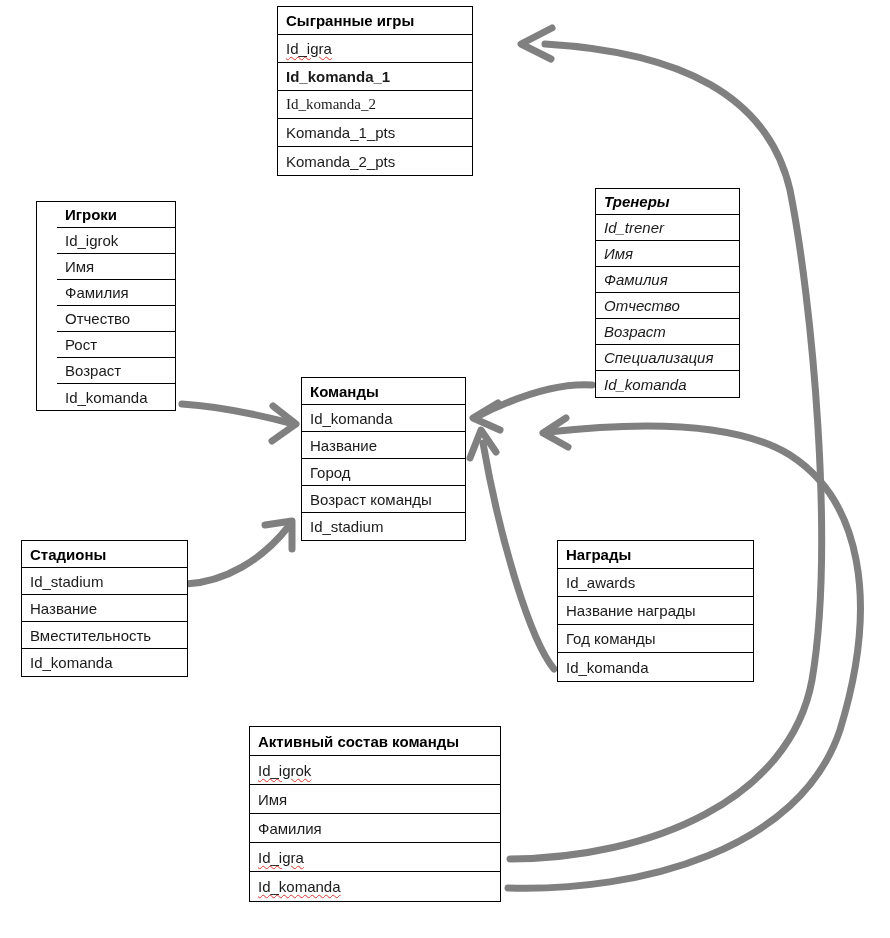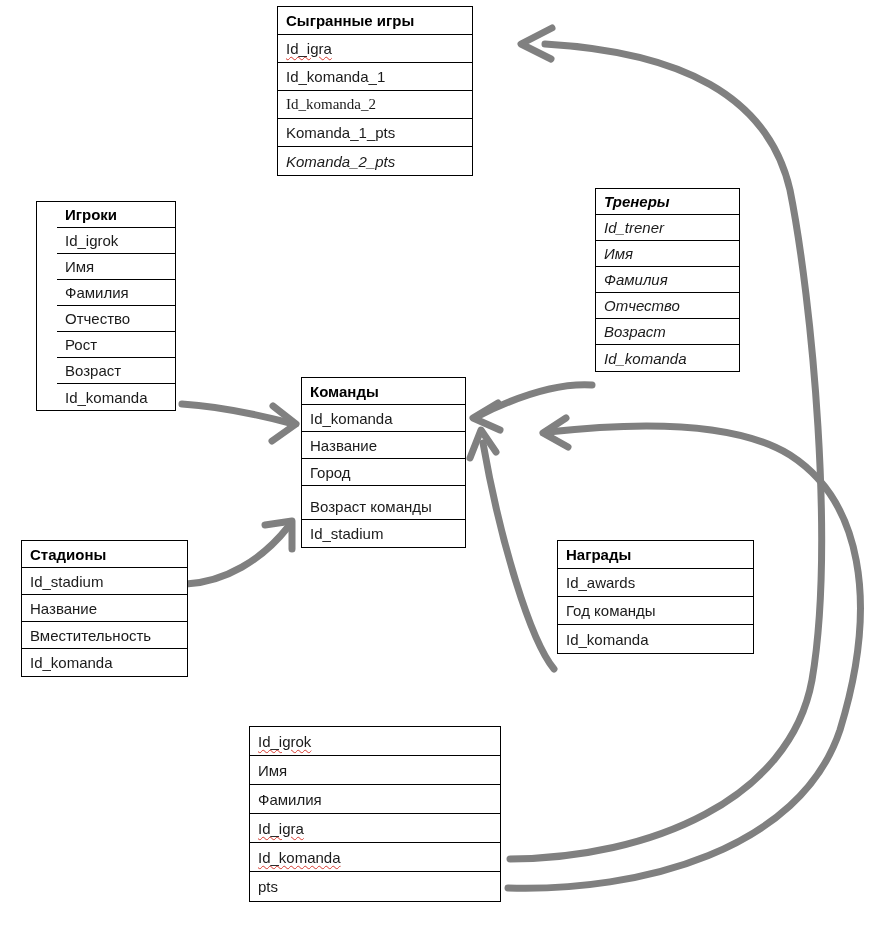--- a/index.html
+++ b/index.html
@@ -104,30 +104,30 @@
   </svg>
 
   <div id="tables-layer">
       <div class="er-table" style="left: 277px; top: 6px; width: 196px;">
         <div class="er-row header" style="height: 28px;">
           <span>Сыгранные игры</span>
         </div>
         <div class="er-row misspelled" style="height: 28px;">
           <span>Id_igra</span>
         </div>
-        <div class="er-row" style="height: 28px;">
+        <div class="er-row" style="height: 28px; font-weight: bold;">
           <span>Id_komanda_1</span>
         </div>
         <div class="er-row" style="height: 28px; font-family: Liberation Serif, serif;">
           <span>Id_komanda_2</span>
         </div>
         <div class="er-row" style="height: 28px;">
           <span>Komanda_1_pts</span>
         </div>
-        <div class="er-row" style="height: 28px; font-style: italic;">
+        <div class="er-row" style="height: 28px;">
           <span>Komanda_2_pts</span>
         </div>
       </div>
       <div class="er-table" style="left: 36px; top: 201px; width: 140px; padding-left: 20px;">
         <div class="er-row header" style="height: 26px;">
           <span>Игроки</span>
         </div>
         <div class="er-row" style="height: 26px;">
           <span>Id_igrok</span>
         </div>
@@ -163,37 +163,40 @@
         <div class="er-row" style="height: 26px;">
           <span>Фамилия</span>
         </div>
         <div class="er-row" style="height: 26px;">
           <span>Отчество</span>
         </div>
         <div class="er-row" style="height: 26px;">
           <span>Возраст</span>
         </div>
         <div class="er-row" style="height: 26px;">
+          <span>Специализация</span>
+        </div>
+        <div class="er-row" style="height: 26px;">
           <span>Id_komanda</span>
         </div>
       </div>
       <div class="er-table" style="left: 301px; top: 377px; width: 165px;">
         <div class="er-row header" style="height: 27px;">
           <span>Команды</span>
         </div>
         <div class="er-row" style="height: 27px;">
           <span>Id_komanda</span>
         </div>
         <div class="er-row" style="height: 27px;">
           <span>Название</span>
         </div>
         <div class="er-row" style="height: 27px;">
           <span>Город</span>
         </div>
-        <div class="er-row" style="height: 27px; margin-top: 7px;">
+        <div class="er-row" style="height: 27px;">
           <span>Возраст команды</span>
         </div>
         <div class="er-row" style="height: 27px;">
           <span>Id_stadium</span>
         </div>
       </div>
       <div class="er-table" style="left: 21px; top: 540px; width: 167px;">
         <div class="er-row header" style="height: 27px;">
           <span>Стадионы</span>
         </div>
@@ -211,41 +214,44 @@
         </div>
       </div>
       <div class="er-table" style="left: 557px; top: 540px; width: 197px;">
         <div class="er-row header" style="height: 28px;">
           <span>Награды</span>
         </div>
         <div class="er-row" style="height: 28px;">
           <span>Id_awards</span>
         </div>
         <div class="er-row" style="height: 28px;">
+          <span>Название награды</span>
+        </div>
+        <div class="er-row" style="height: 28px;">
           <span>Год команды</span>
         </div>
         <div class="er-row" style="height: 28px;">
           <span>Id_komanda</span>
         </div>
       </div>
       <div class="er-table" style="left: 249px; top: 726px; width: 252px;">
+        <div class="er-row header" style="height: 29px;">
+          <span>Активный состав команды</span>
+        </div>
         <div class="er-row misspelled" style="height: 29px;">
           <span>Id_igrok</span>
         </div>
         <div class="er-row" style="height: 29px;">
           <span>Имя</span>
         </div>
         <div class="er-row" style="height: 29px;">
           <span>Фамилия</span>
         </div>
         <div class="er-row misspelled" style="height: 29px;">
           <span>Id_igra</span>
         </div>
         <div class="er-row misspelled" style="height: 29px;">
           <span>Id_komanda</span>
         </div>
-        <div class="er-row" style="height: 29px;">
-          <span>pts</span>
-        </div>
       </div>
     </div>
 
 </div>
 
 </body></html>

